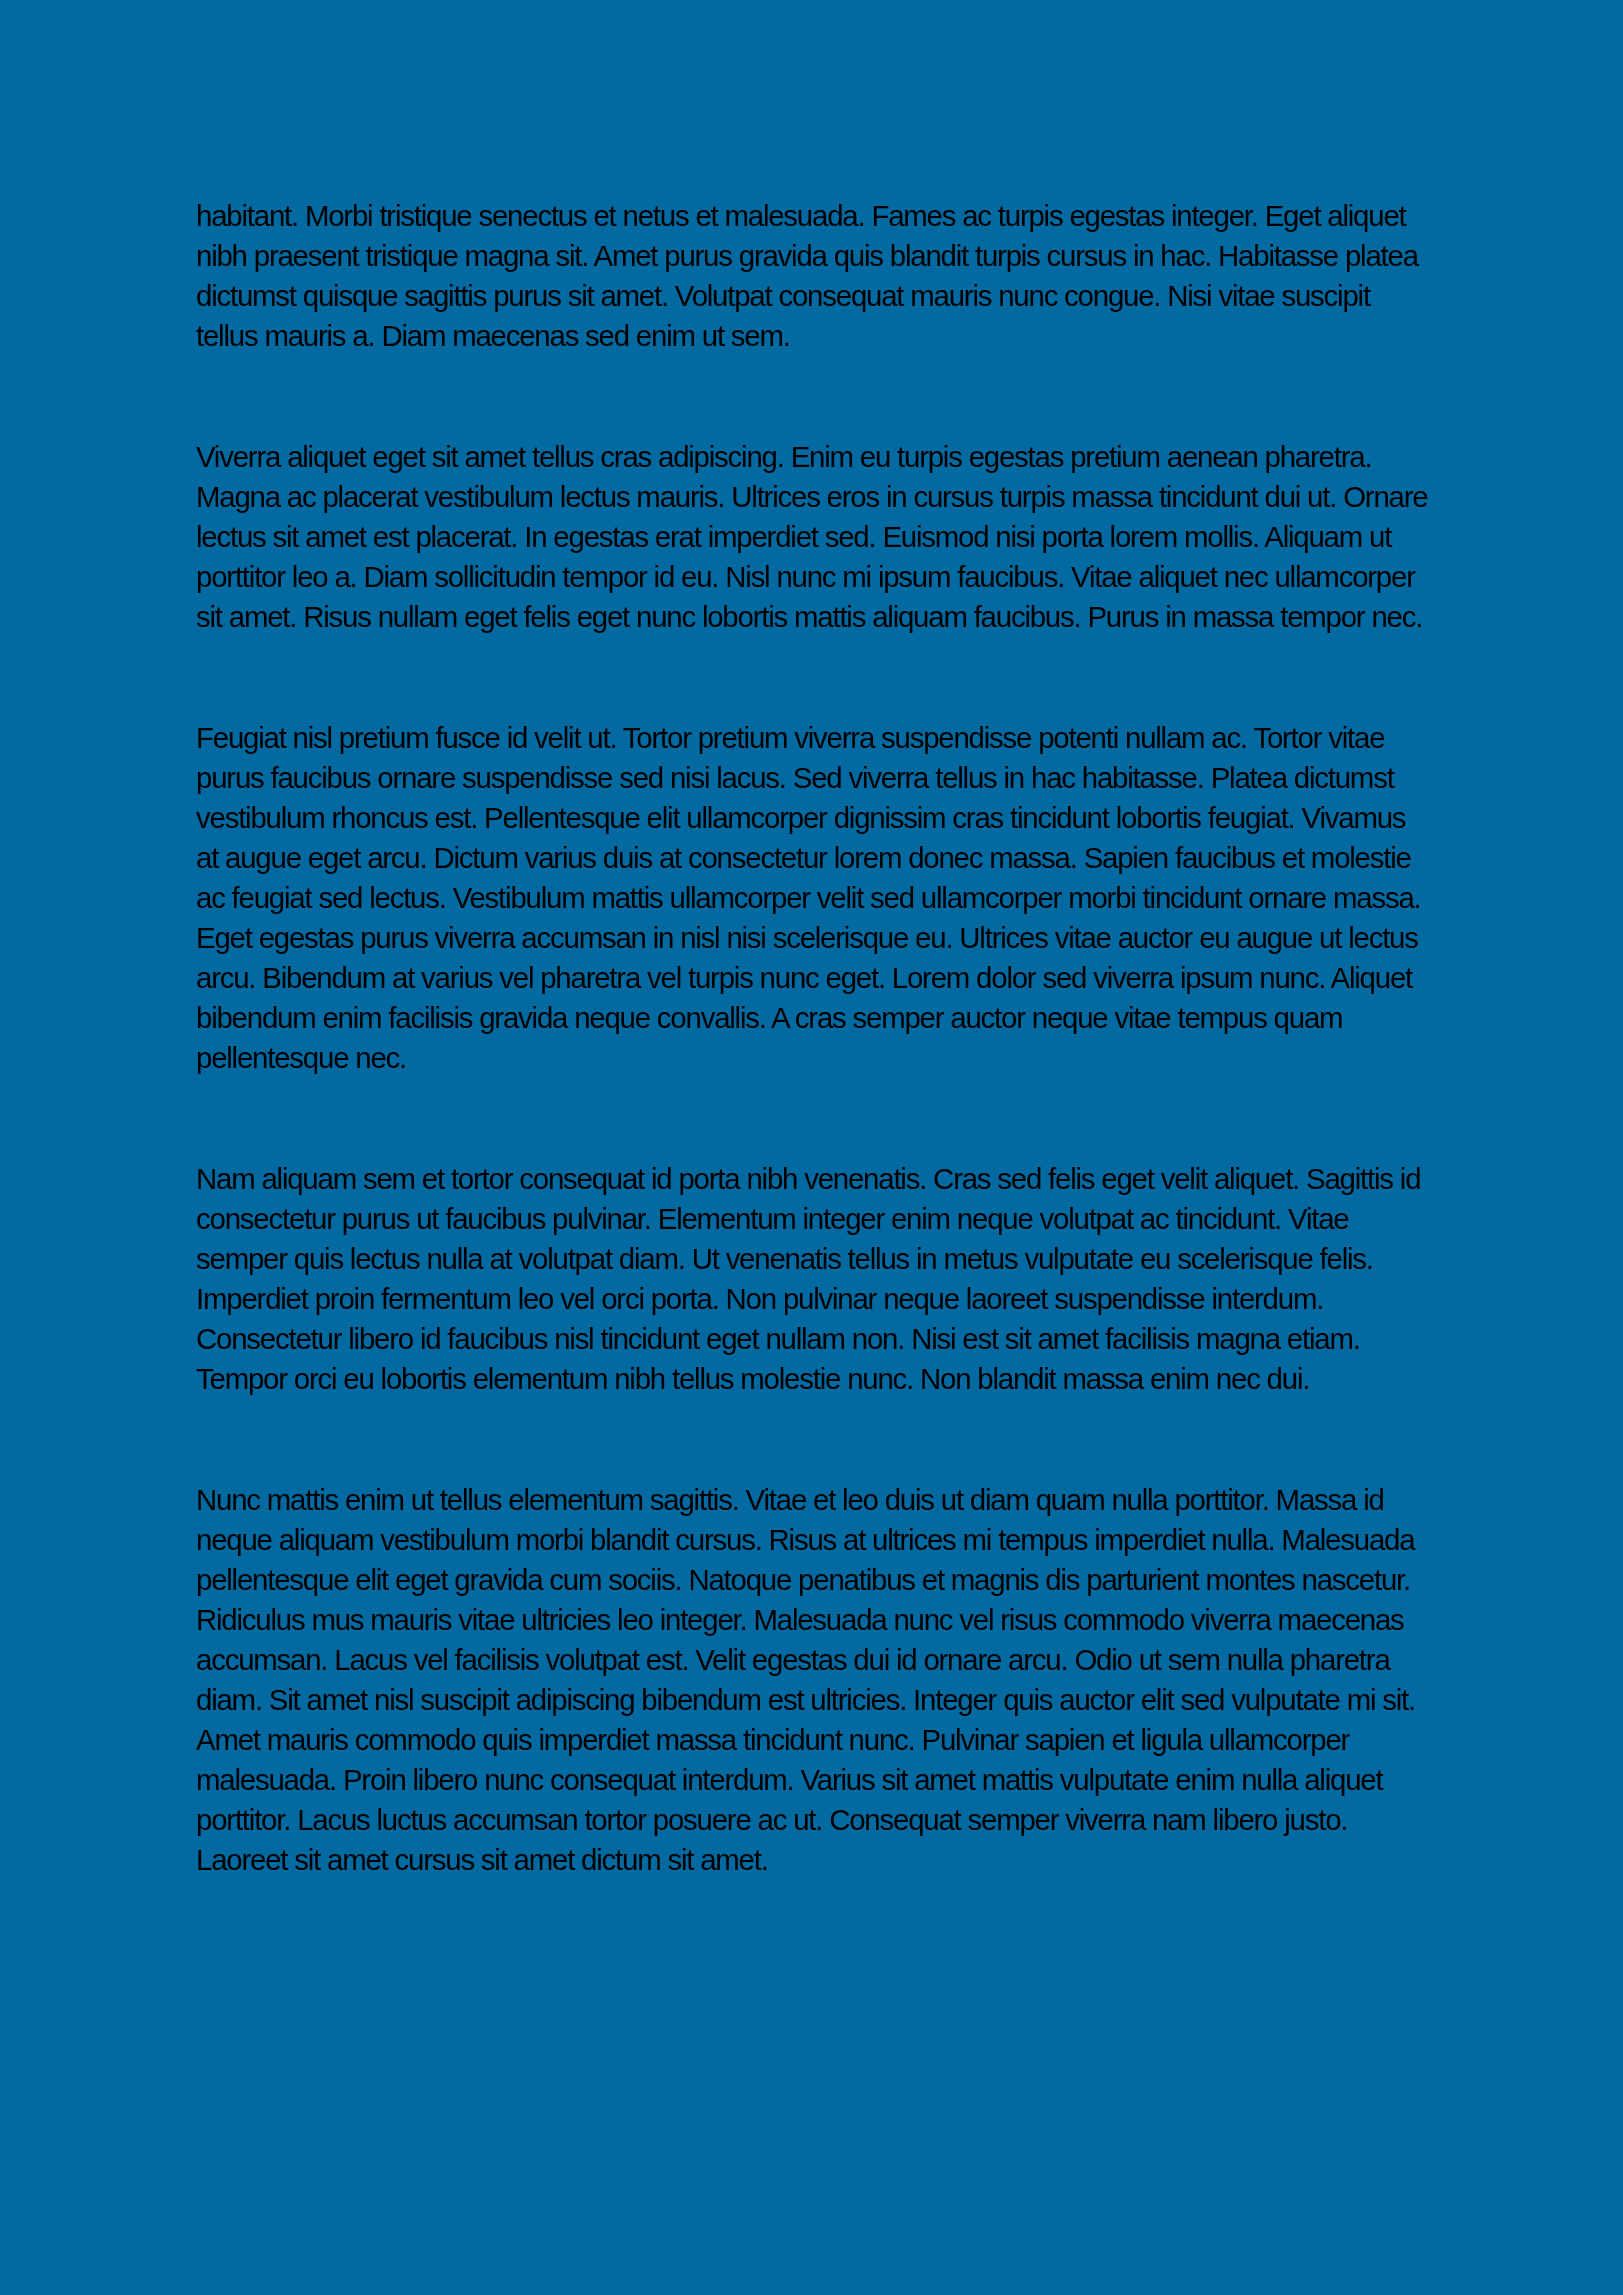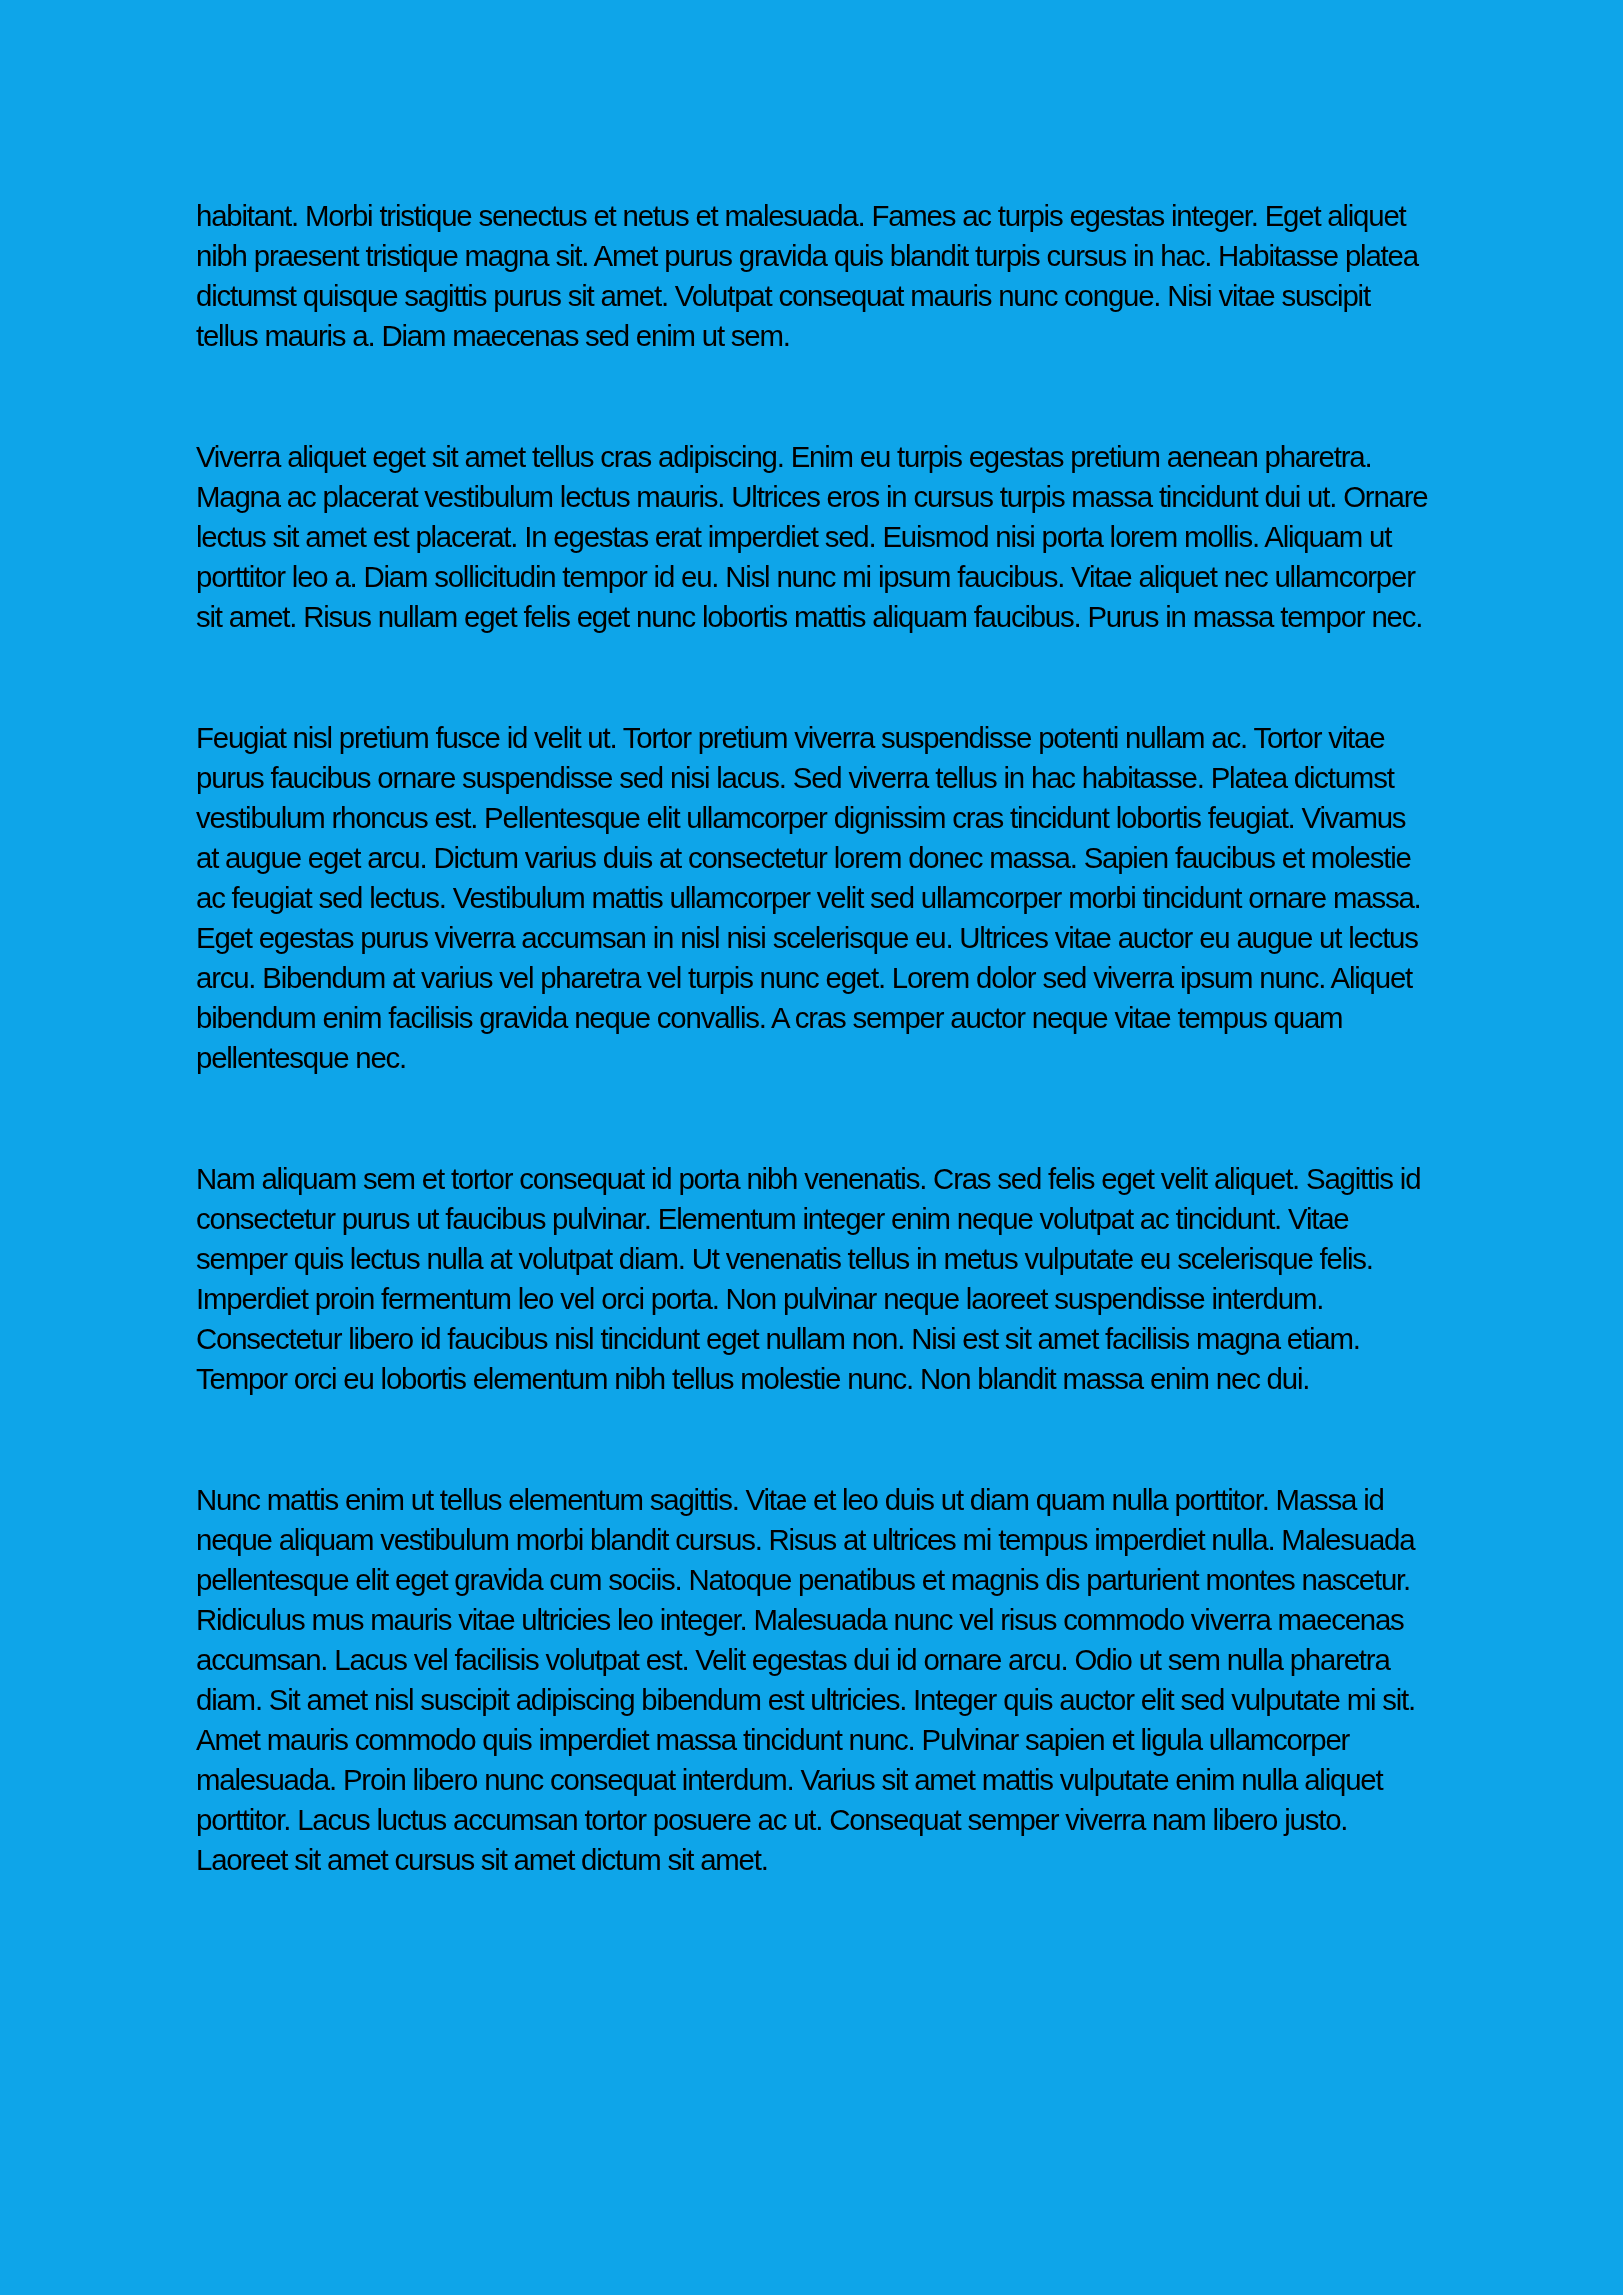--- a/index.html
+++ b/index.html
@@ -4,21 +4,21 @@
 <style>
   html, body {
     margin: 0;
     padding: 0;
     background: #ffffff;
   }
   .page {
     position: relative;
     width: 1623px;
     height: 2295px;
-    background: #0ea5e9;
+    background: #0369a1;
     box-sizing: border-box;
     padding: 196px 190px 0 196px;
     overflow: hidden;
   }
   .body-text {
     font-family: "Liberation Sans", "DejaVu Sans", sans-serif;
     font-size: 29.4px;
     line-height: 40px;
     letter-spacing: -1.2px;
     color: #000000;

